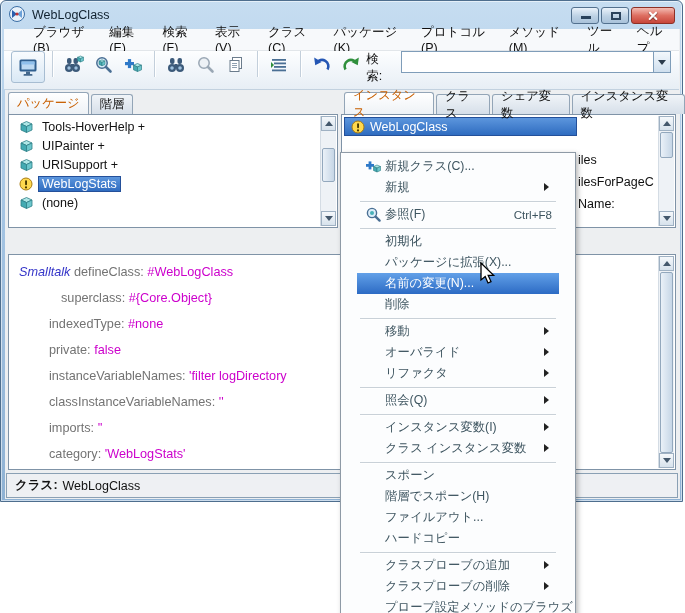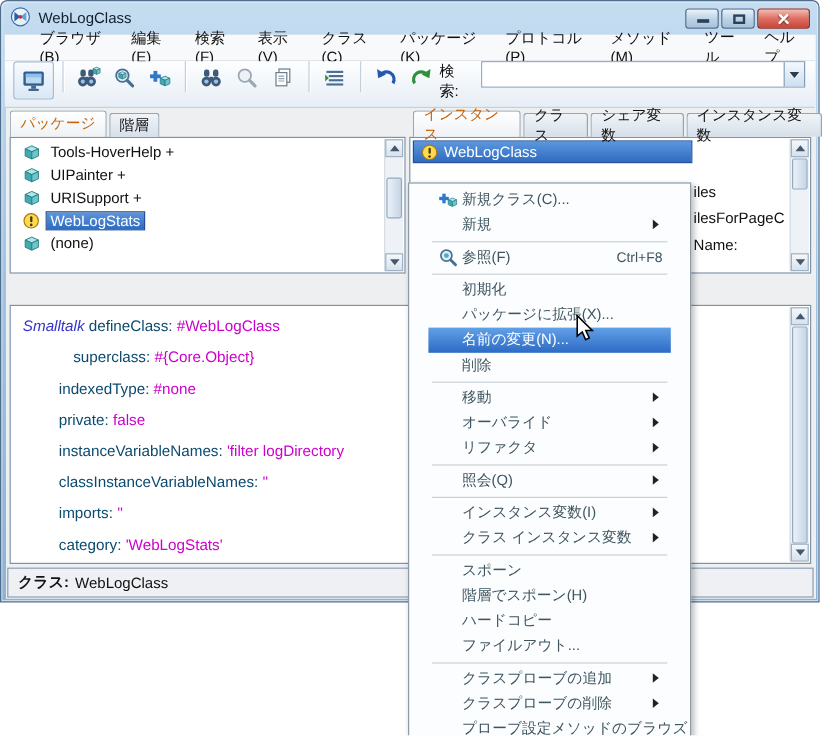--- a/index.html
+++ b/index.html
@@ -69,21 +69,21 @@
     border:1px solid #9fb1c3;display:flex;align-items:center;justify-content:center}
   .sb-btn.up{top:0}.sb-btn.down{bottom:0}
   .tri-up-s{width:0;height:0;border:4px solid transparent;border-bottom:5px solid #44586c;margin-top:-4px}
   .tri-dn-s{width:0;height:0;border:4px solid transparent;border-top:5px solid #44586c;margin-bottom:-4px}
   .sb-thumb{position:absolute;left:1px;width:13px;background:linear-gradient(90deg,#eaf1f8,#c6d6e6);
     border:1px solid #93a8bd;border-radius:2px}
 
   
   .cline{position:absolute;font-size:12.7px;white-space:pre}
   .c-glob{color:#3535c8;font-style:italic}
-  .c-plain{color:#0c4a6e}
+  .c-plain{color:#737373}
   .c-lit{color:#cc00cc}
 
   
   .statusbar{position:absolute;left:6px;top:473px;width:672px;height:25px;background:#eef0f3;
     border:1px solid #8aa0b4;display:flex;align-items:center;padding:0 8px;font-size:12.5px;z-index:2}
   .st-label{font-weight:bold;margin-right:5px}
 
   
   .context-menu{position:absolute;left:340px;top:152px;width:236px;background:#fcfdfe;border:1px solid #8e9aa6;
     box-shadow:2px 2px 5px rgba(0,0,0,.28);padding:3px 16px;z-index:50}
@@ -454,25 +454,25 @@
     <div class="mi">
       <span class="mi-icon"></span>
       <span class="mi-label">スポーン</span>
     </div>
     <div class="mi">
       <span class="mi-icon"></span>
       <span class="mi-label">階層でスポーン(H)</span>
     </div>
     <div class="mi">
       <span class="mi-icon"></span>
+      <span class="mi-label">ファイルアウト...</span>
+    </div>
+    <div class="mi">
+      <span class="mi-icon"></span>
       <span class="mi-label">ハードコピー</span>
-    </div>
-    <div class="mi">
-      <span class="mi-icon"></span>
-      <span class="mi-label">ファイルアウト...</span>
     </div>
     <div class="msep"></div>
     <div class="mi">
       <span class="mi-icon"></span>
       <span class="mi-label">クラスプローブの追加</span>
       <span class="arrow"></span>
     </div>
     <div class="mi">
       <span class="mi-icon"></span>
       <span class="mi-label">クラスプローブの削除</span>

